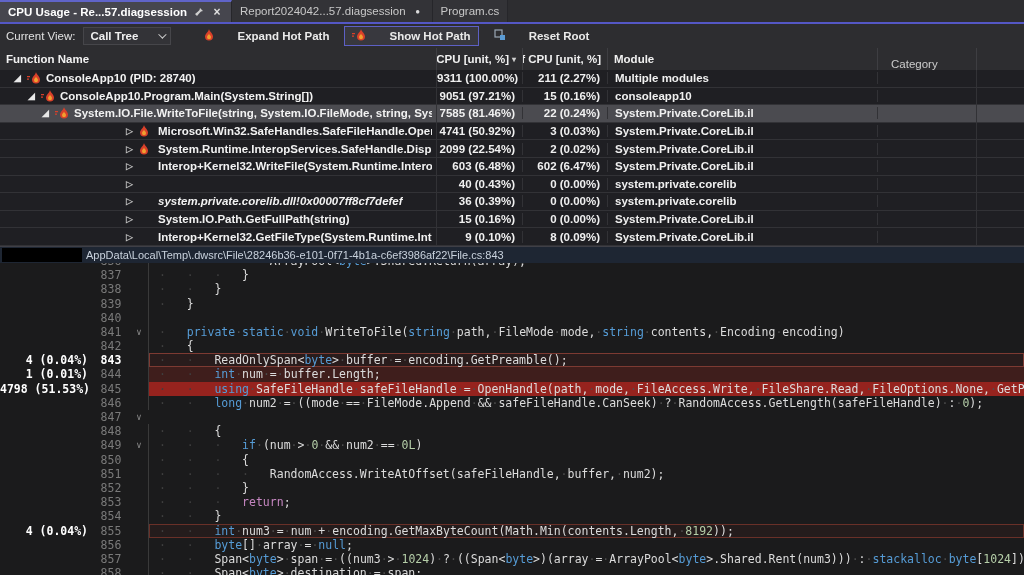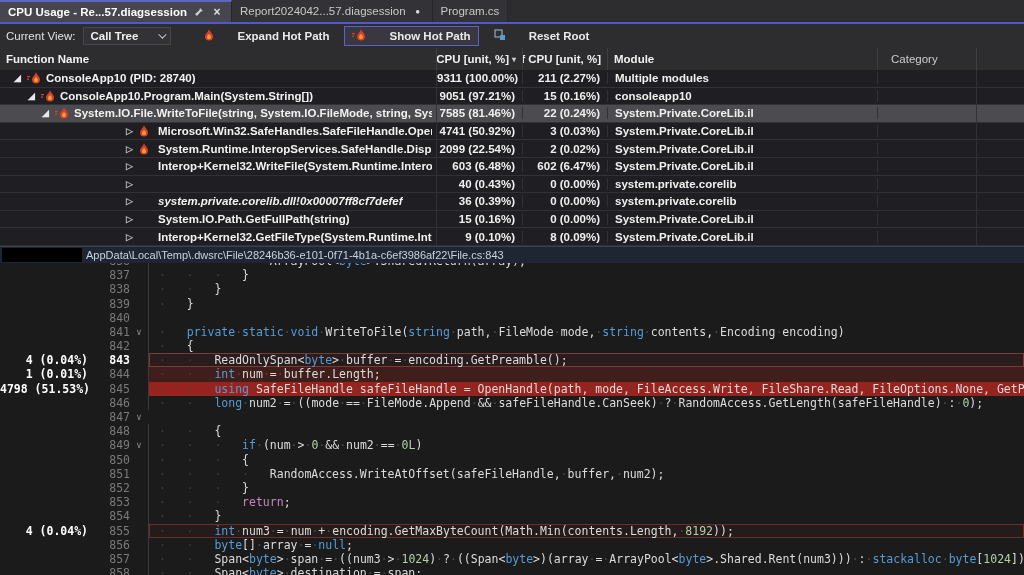--- a/index.html
+++ b/index.html
@@ -49,21 +49,21 @@
   .pathbar { height:16px; background:#1e2633; display:flex; align-items:center; color:#c9d2dd;
              font-size:11px; }
   .redact { width:80px; height:14px; background:#000; margin-left:2px; flex:none; }
   .pathtext { margin-left:4px; white-space:nowrap; }
   
   .editor { height:312px; background:#1b1b1c; overflow:hidden; font-family:"DejaVu Sans Mono", monospace;
             font-size:11.5px; }
   .ed-inner { margin-top:-9px; }
   .code-line { display:flex; height:14.2px; line-height:14.2px; white-space:pre; }
   .ann { width:92px; text-align:right; padding-right:4px; color:#ffffff; font-weight:700; flex:none; }
-  .lno { width:38px; text-align:right; color:#7a7a7a; flex:none; }
+  .lno { width:38px; text-align:center; color:#7a7a7a; flex:none; }
   .chevcol { width:18px; text-align:center; color:#8a8a8a; font-size:9px; flex:none; }
   .codecell { flex:1; border-left:1px solid #3a3a3a; padding-left:10px; overflow:hidden; }
   .lno.cur { color:#ffffff; font-weight:700; }
   .heat-hot  .codecell { background:#96231e; }
   .heat-soft .codecell { background:rgba(150,40,30,0.30); }
   .heat-o1   .codecell { background:rgba(120,35,28,0.16); box-shadow:inset 0 0 0 1px #7d3a32; }
   .heat-o2   .codecell { background:rgba(120,35,28,0.10); box-shadow:inset 0 0 0 1px #693028; }
   .tk-k { color:#569cd6; } .tk-r { color:#c586c0; } .tk-n { color:#b5cea8; }
   .tk-p { color:#dcdcdc; } .tk-w { color:#4d4d4d; } .tk-i { color:#3f3f3f; }
   svg { display:block; }
@@ -145,21 +145,21 @@
       <div class="cell c-total" style="display:flex;align-items:center;justify-content:flex-end;">
           <span>Total CPU [unit, %]</span>
           <span class="sort">▾</span>
         </div>
       <div class="cell c-self" style="display:flex;align-items:center;justify-content:flex-end;">
           <span>Self CPU [unit, %]</span>
         </div>
       <div class="cell c-mod">
           <span>Module</span>
         </div>
-      <div class="cell c-cat" style="display:flex;align-items:center;">
+      <div class="cell c-cat" style="display:flex;align-items:flex-end;">
           <span style="padding-left:7px">Category</span>
         </div>
       <div class="c-fill"></div>
     </div>
     <div id="rows">
         <div class="g-row">
           <div class="cell c-fn">
             <span style="width: 8px; flex: 0 0 auto;"></span>
             <span class="glyph exp">◢</span>
             <span class="flame-slot">

